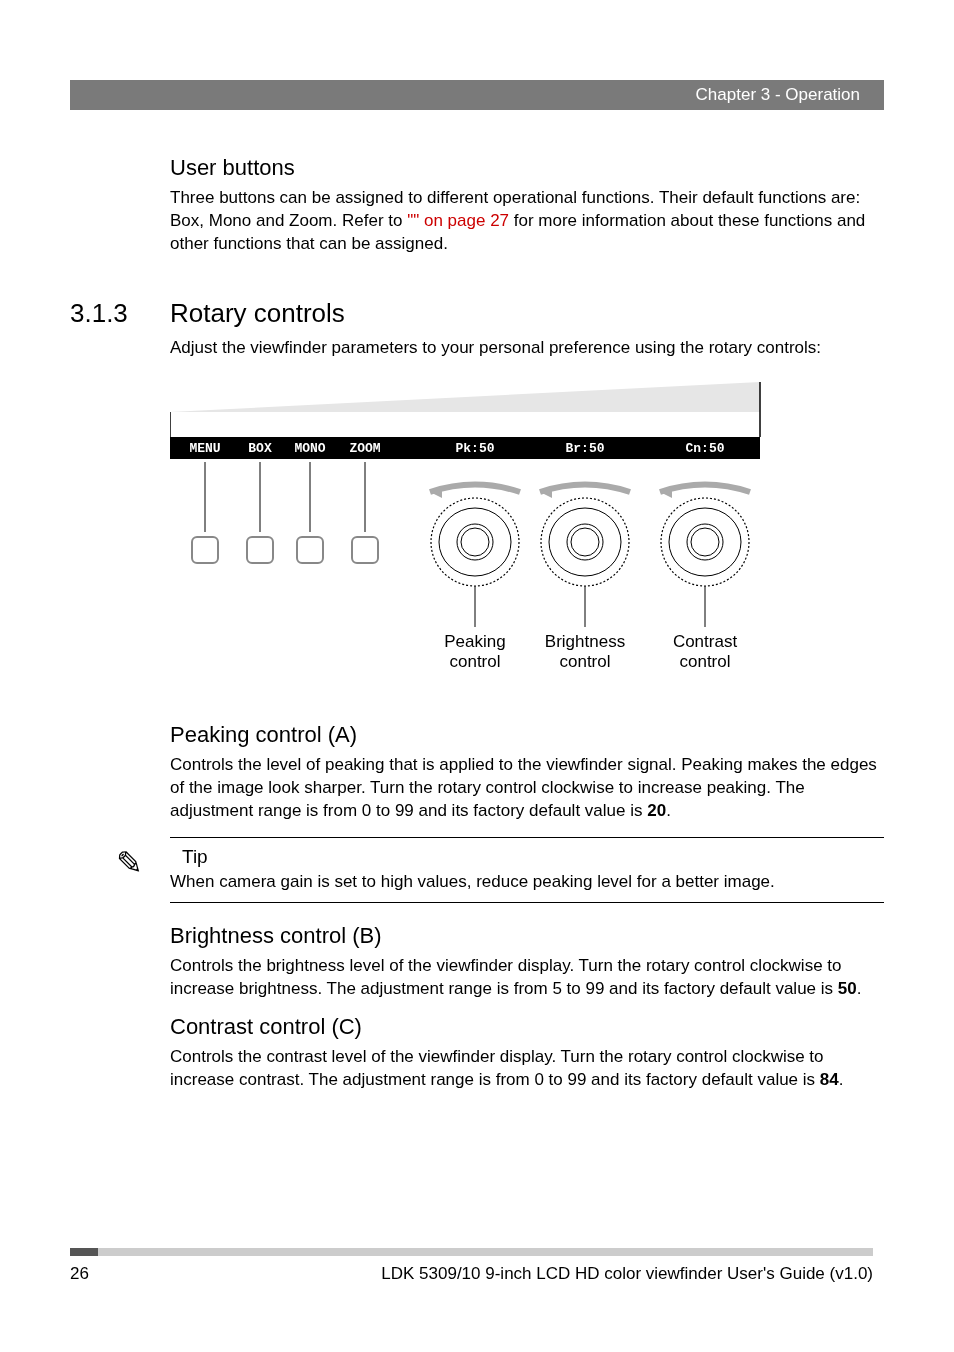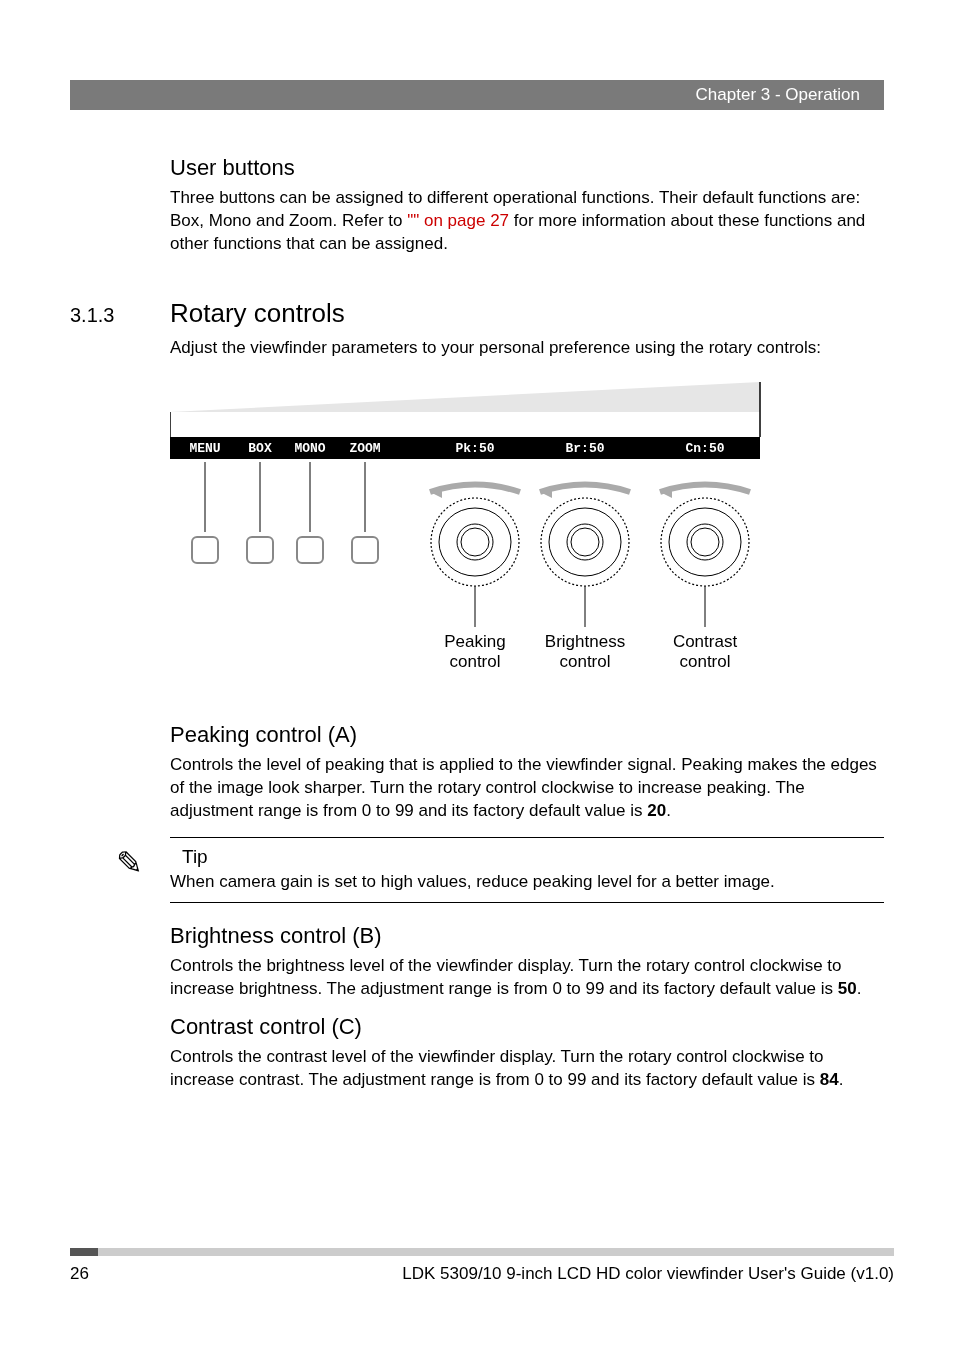--- a/index.html
+++ b/index.html
@@ -41,21 +41,21 @@
   p { margin: 0 0 14px 0; font-size: 17px; line-height: 1.35; }
   .xref { color: #c00; }
   .section-row {
     display: flex;
     align-items: baseline;
     margin-top: 42px;
     margin-bottom: 8px;
   }
   .section-num {
     width: 100px;
-    font-size: 20px;
+    font-size: 26px;
     font-weight: normal;
   }
   .section-title { font-size: 26px; font-weight: normal; }
 
   
   .diagram {
     margin: 22px 0 30px 0;
     height: 310px;
     position: relative;
   }
@@ -73,21 +73,21 @@
     left: -54px;
     top: 6px;
     font-size: 32px;
   }
   .tip-title { font-size: 19px; margin-bottom: 4px; margin-left: 12px; }
   .tip-body { font-size: 17px; }
 
   .footer-area {
     position: absolute;
     left: 70px;
-    right: 60px;
+    right: 81px;
     bottom: 68px;
   }
   .footer-stripe {
     height: 8px;
     background: linear-gradient(to right, #555 0 28px, #ccc 28px 100%);
     margin-bottom: 8px;
   }
   .footer-row {
     display: flex;
     justify-content: space-between;
@@ -202,21 +202,21 @@
     </p>
 
     <div class="tip-block">
       <div class="tip-icon">✎</div>
       <div class="tip-title">Tip</div>
       <div class="tip-body">When camera gain is set to high values, reduce peaking level for a better image.</div>
     </div>
 
     <h3 class="sub-h">Brightness control (B)</h3>
     <p>
-      <span>Controls the brightness level of the viewfinder display. Turn the rotary control clockwise to increase brightness. The adjustment range is from 0 to 99 and its factory default value is </span><b>50</b><span>.</span>
+      <span>Controls the brightness level of the viewfinder display. Turn the rotary control clockwise to increase brightness. The adjustment range is from 5 to 99 and its factory default value is </span><b>50</b><span>.</span>
     </p>
 
     <h3 class="sub-h">Contrast control (C)</h3>
     <p>
       <span>Controls the contrast level of the viewfinder display. Turn the rotary control clockwise to increase contrast. The adjustment range is from 0 to 99 and its factory default value is </span><b>84</b><span>.</span>
     </p>
 
   </div>
 </div>
 

